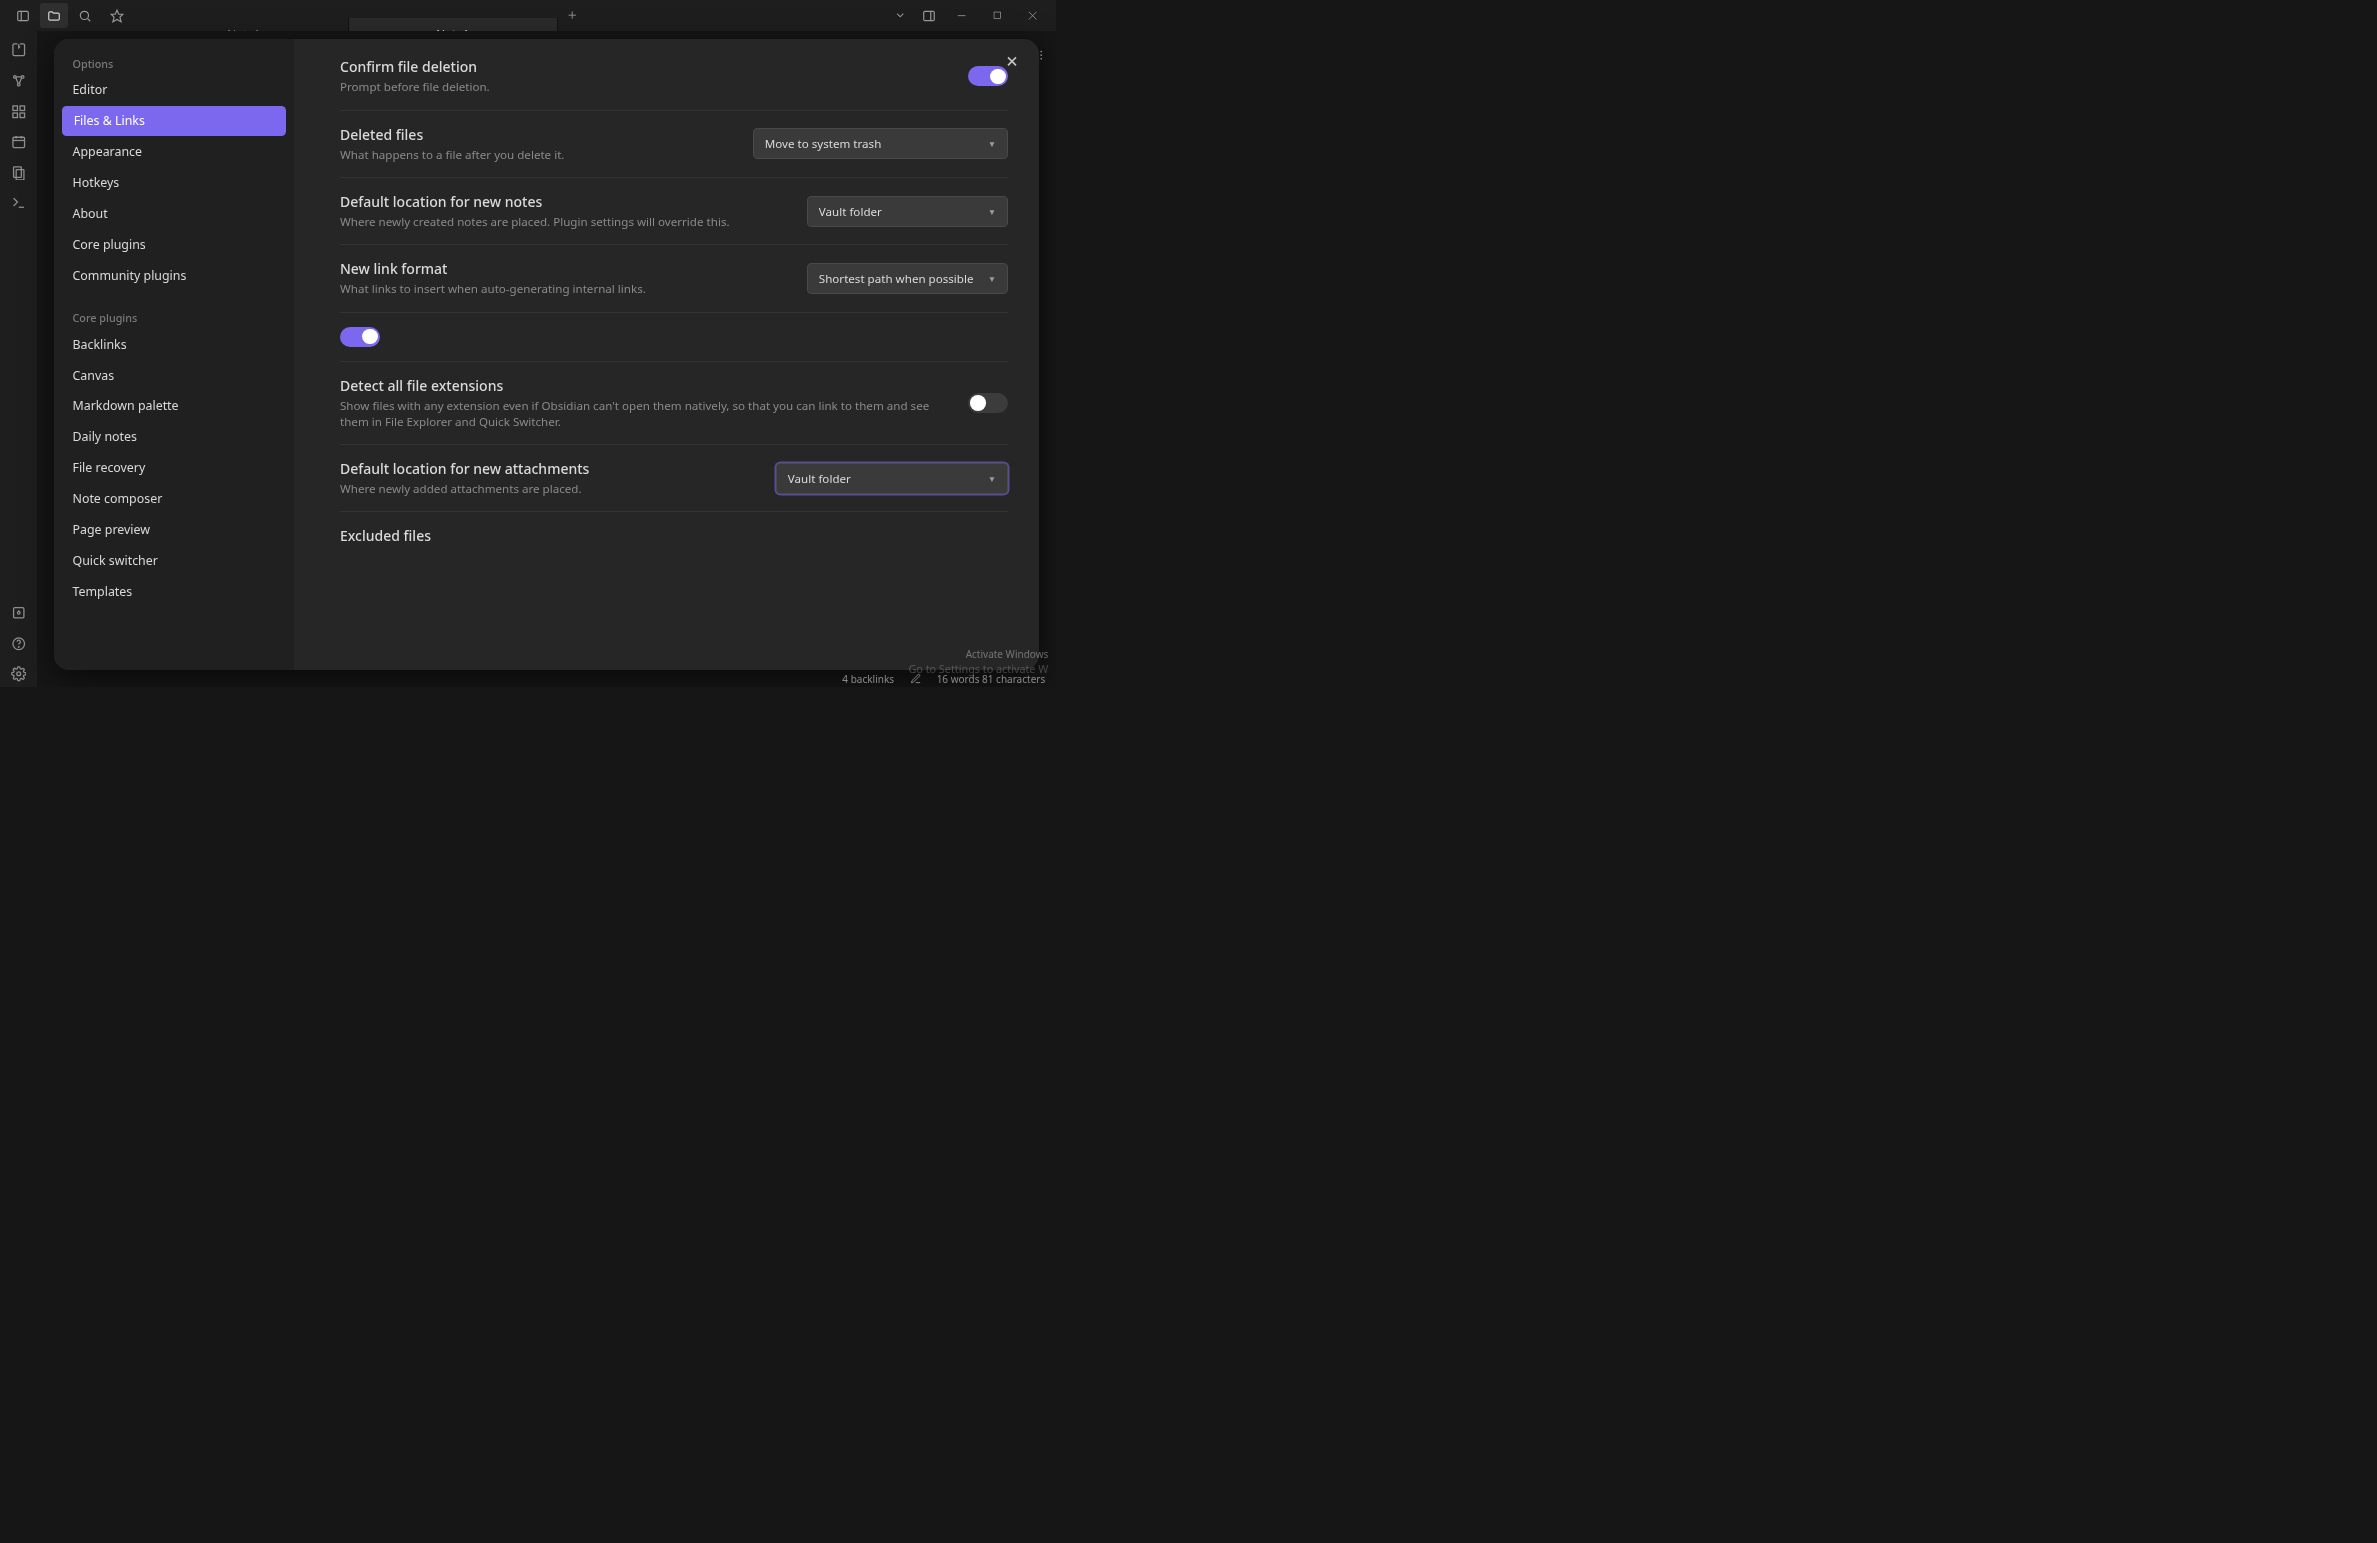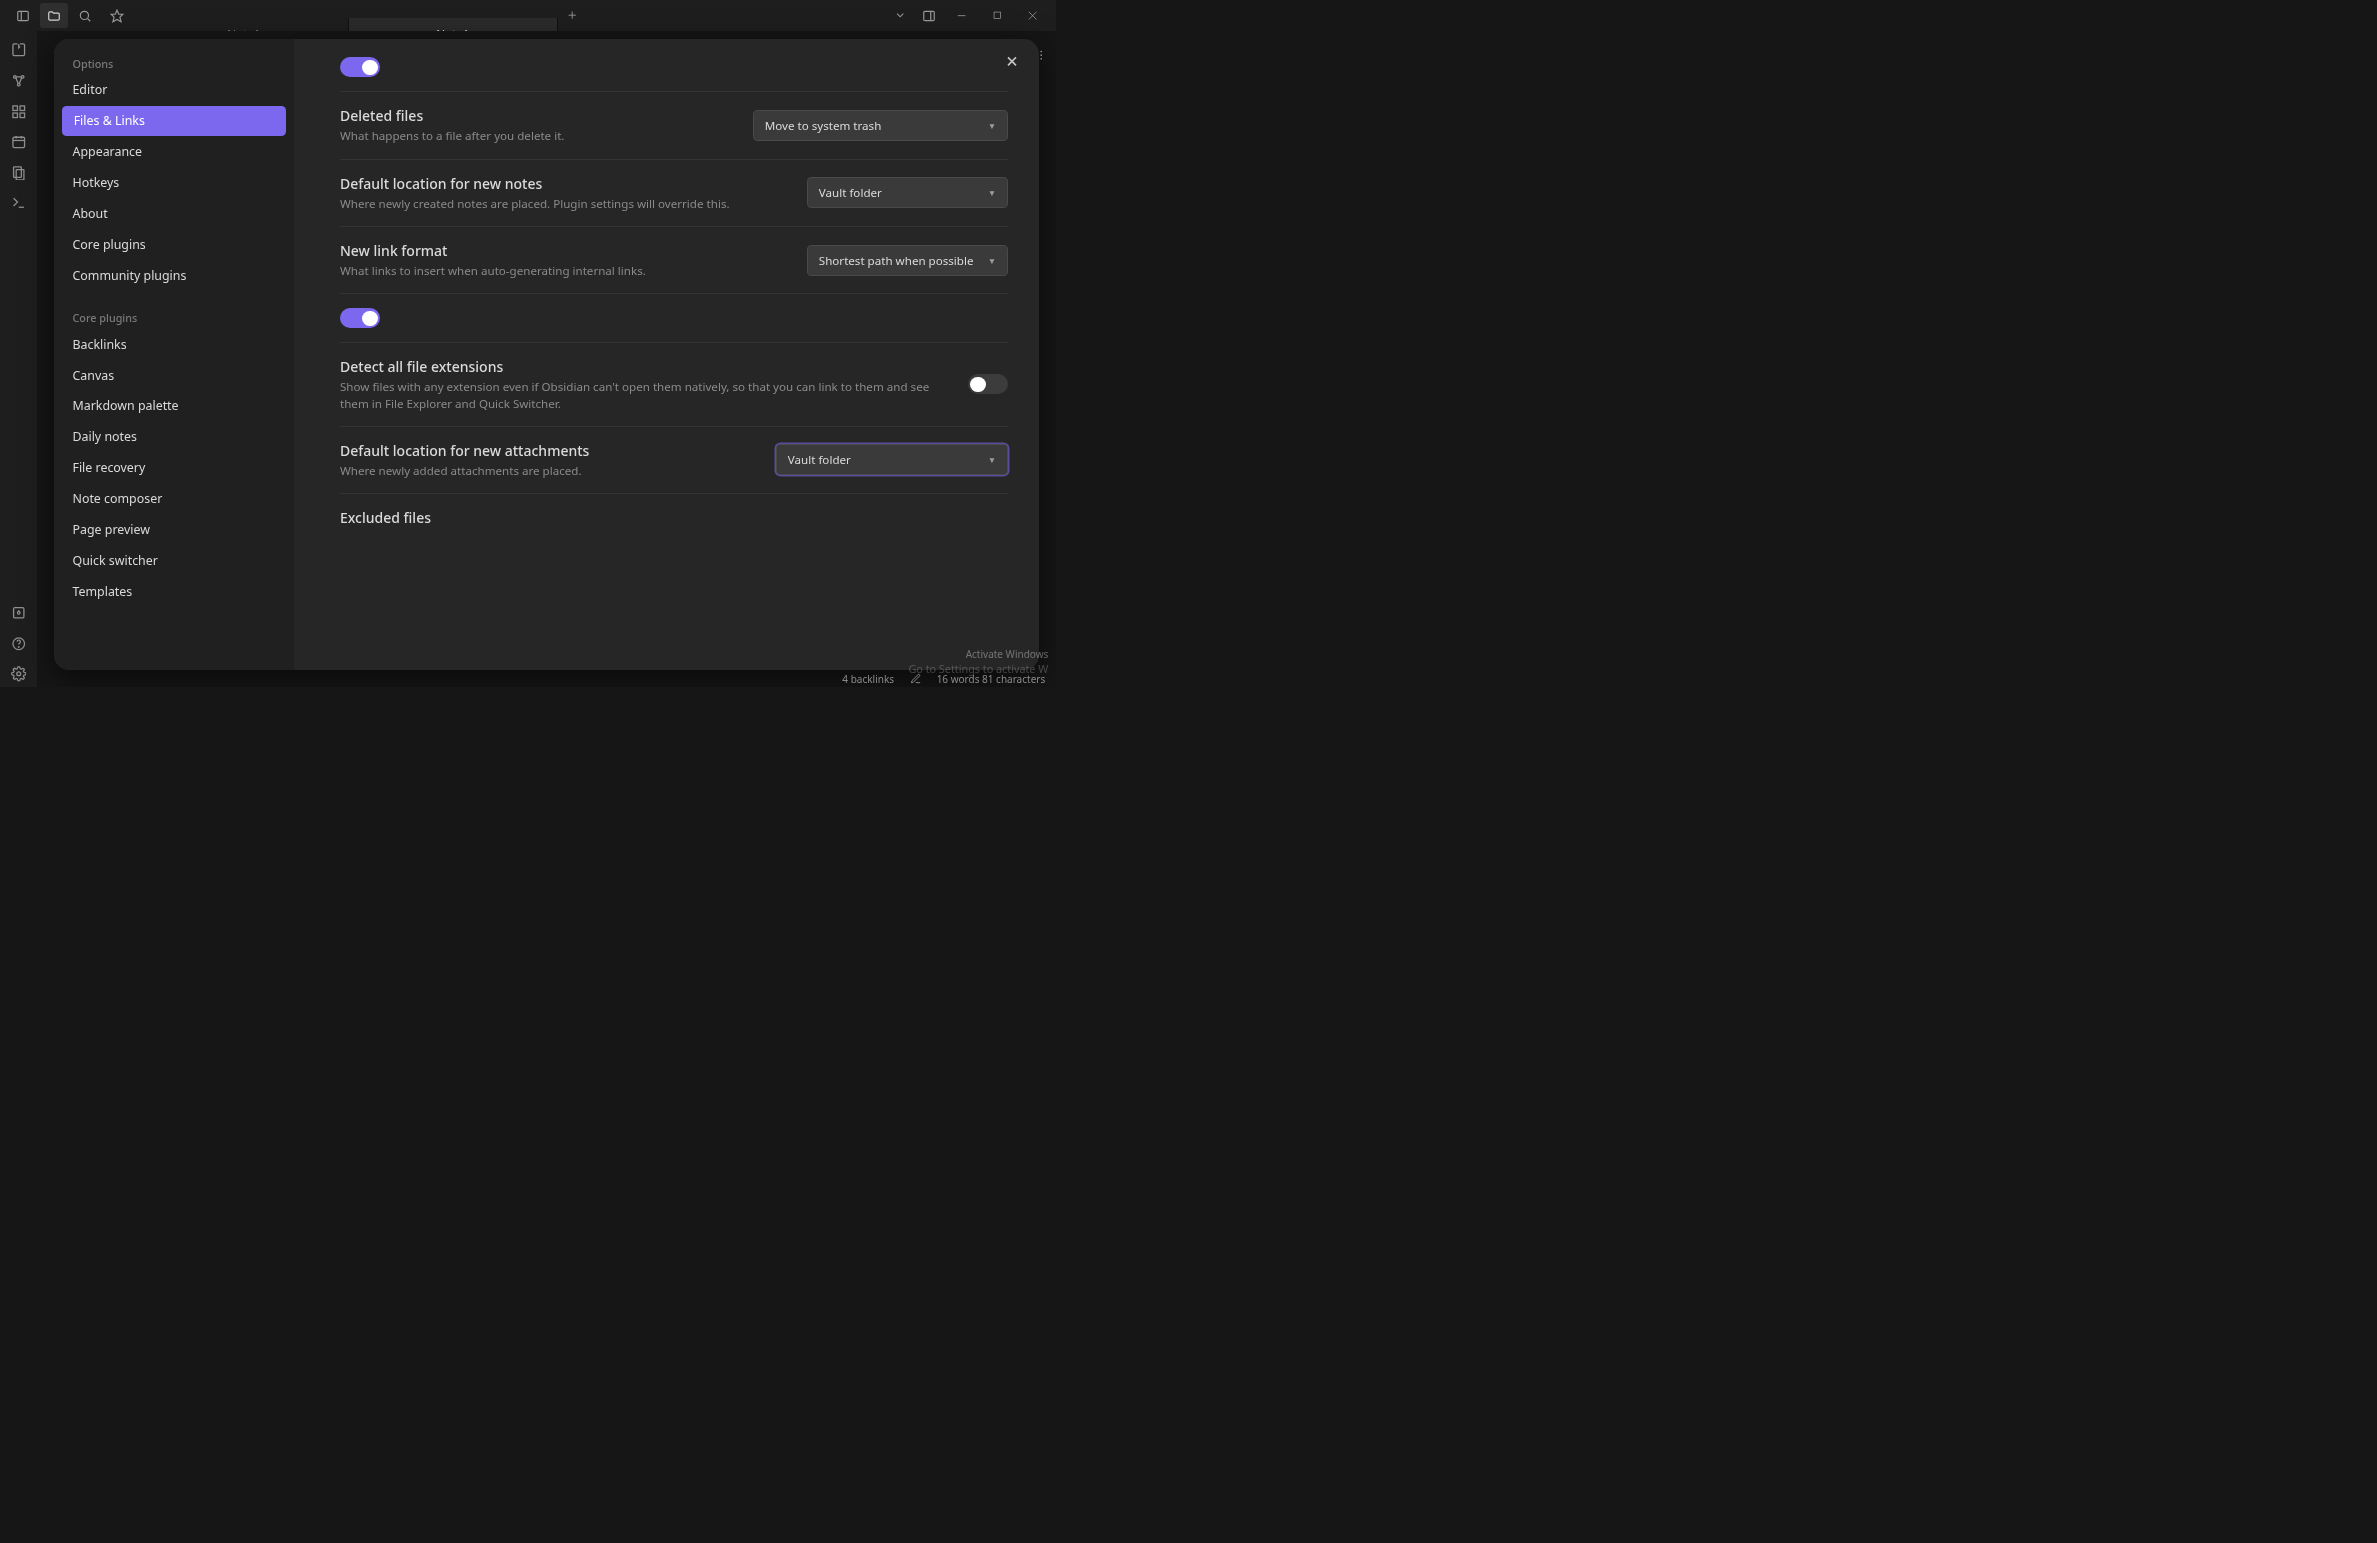--- a/index.html
+++ b/index.html
@@ -360,20 +360,24 @@
           <div class="nav-item">Page preview</div>
           <div class="nav-item">Quick switcher</div>
           <div class="nav-item">Templates</div>
         </div>
       </div>
 
       <div class="modal-body">
         <div class="modal-close">✕</div>
 
         <div class="setting">
+          <div class="info">
+            <p class="title">Confirm file deletion</p>
+            <p class="desc">Prompt before file deletion.</p>
+          </div>
           <div class="control">
             <div class="toggle on">
                 <div class="knob"></div>
               </div>
           </div>
         </div>
 
         <div class="setting">
           <div class="info">
             <p class="title">Deleted files</p>

